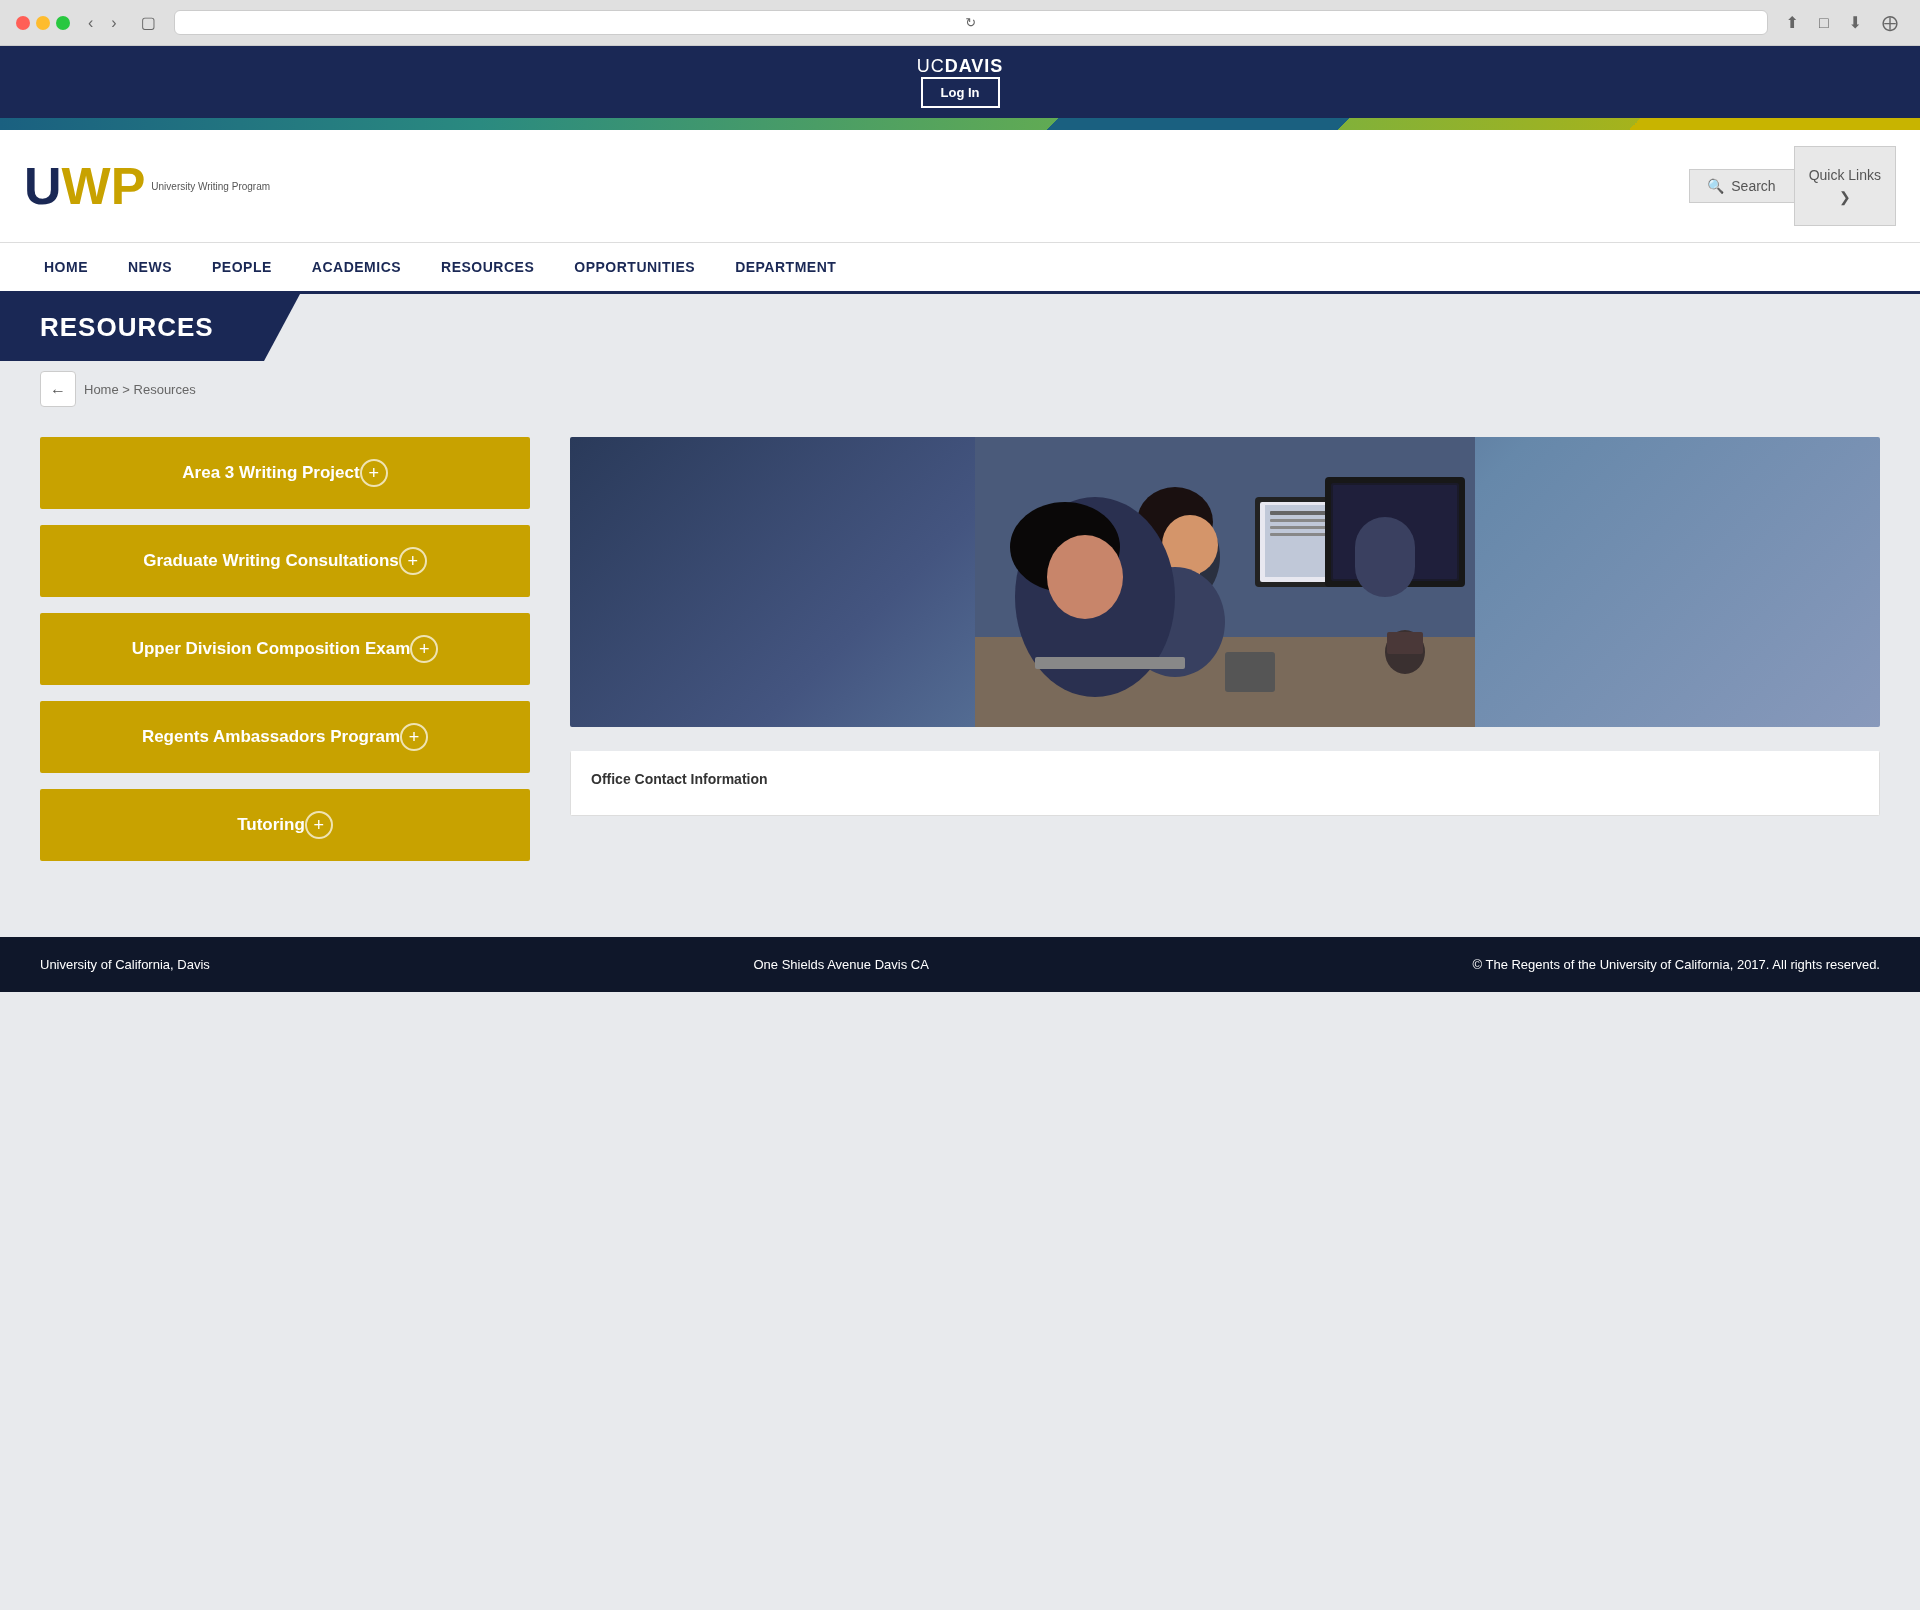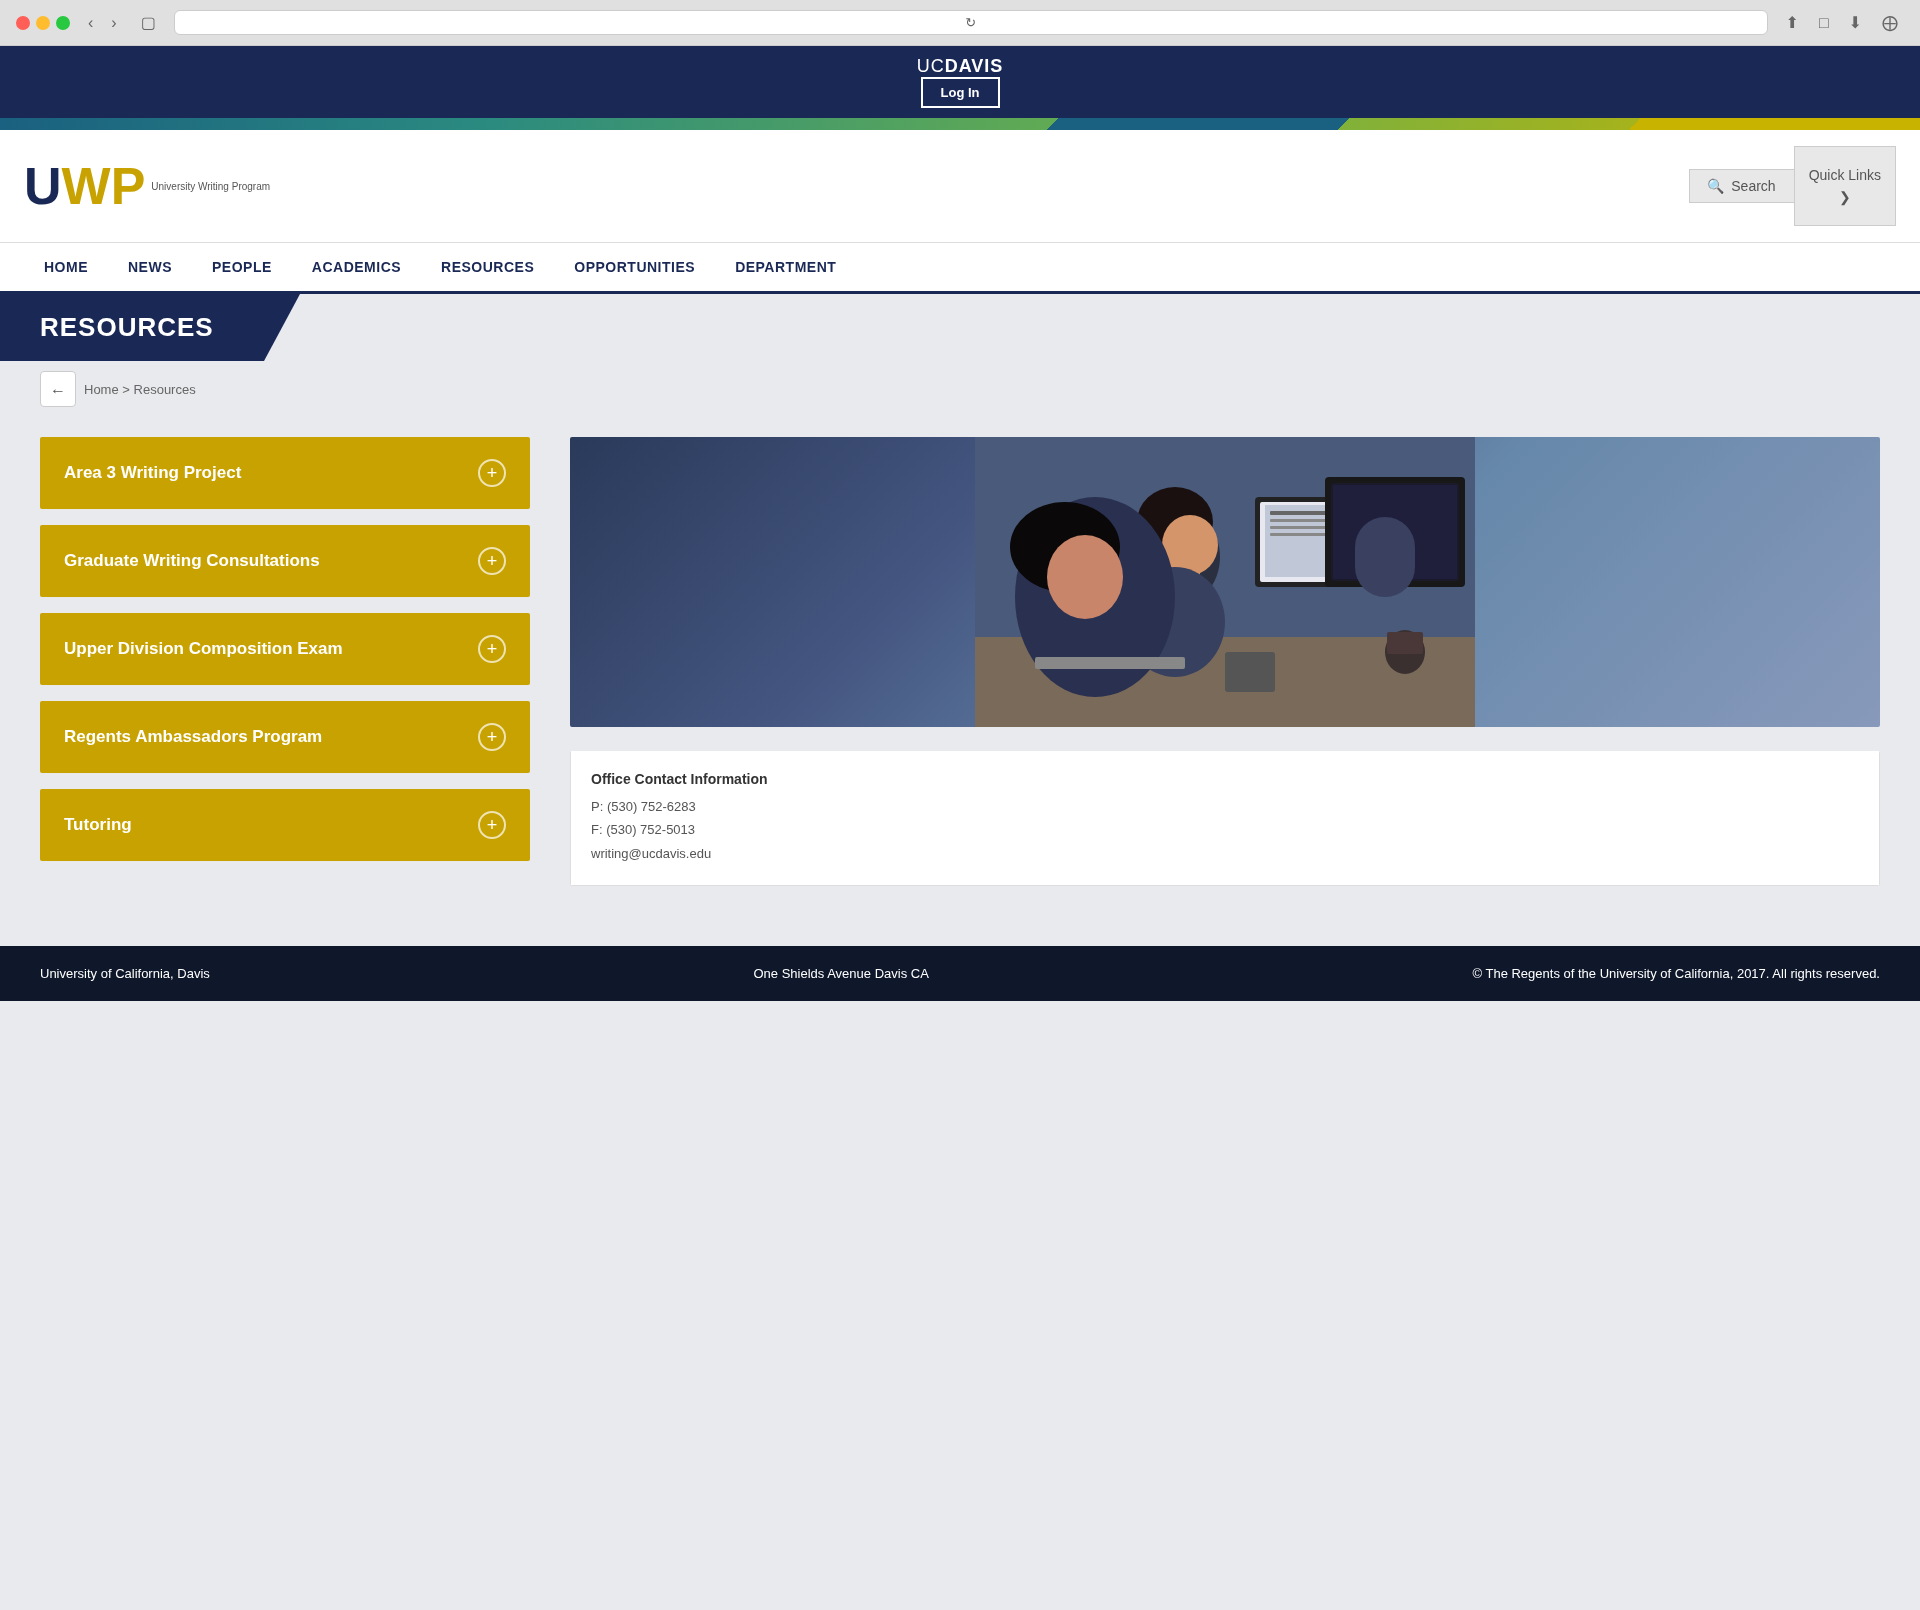--- a/index.html
+++ b/index.html
@@ -232,21 +232,21 @@
       flex: 0 0 490px;
       padding-top: 20px;
     }
 
     
     .accordion-item {
       background: #c8a200;
       margin-bottom: 16px;
       display: flex;
       align-items: center;
-      justify-content: space-between;
+      justify-content: center;
       padding: 22px 24px;
       cursor: pointer;
       border-radius: 2px;
     }
     .accordion-label {
       color: white;
       font-size: 17px;
       font-weight: bold;
     }
     .accordion-plus {
@@ -486,25 +486,20 @@
           <rect x="250" y="215" width="50" height="40" fill="#555" rx="3"></rect>
 
           <ellipse cx="430" cy="215" rx="20" ry="22" fill="#3a3030"></ellipse>
           <rect x="412" y="195" width="36" height="22" fill="#4a3838" rx="2"></rect>
         </svg>
       </div>
 
       <div class="contact-us-card">
         <div class="contact-us-body">
           <div class="contact-office-title">Office Contact Information</div>
-          <div class="contact-detail">
-            <div>P: (530) 752-6283</div>
-            <div>F: (530) 752-5013</div>
-            <div>writing@ucdavis.edu</div>
-          </div>
         </div>
       </div>
 
     </div>
   </div>
 </div>
 
 <footer class="site-footer">
   <span class="footer-text">University of California, Davis</span>
   <span class="footer-text">One Shields Avenue Davis CA</span>

